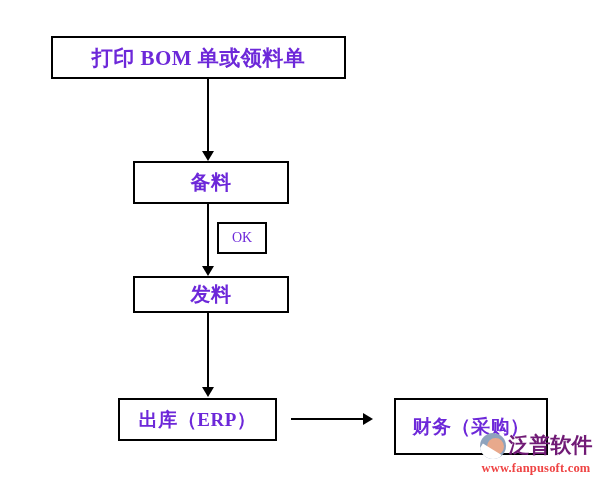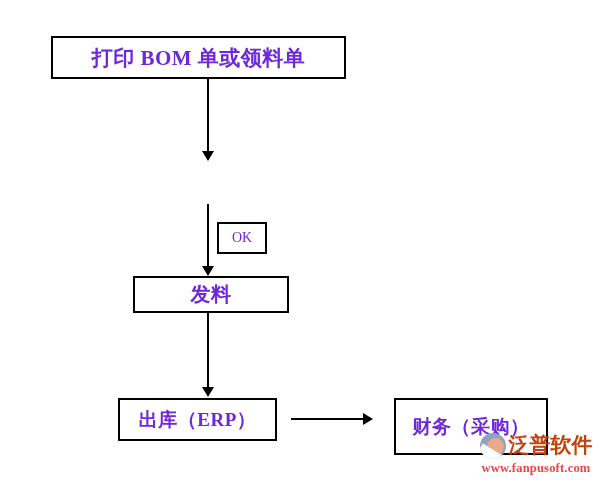--- a/index.html
+++ b/index.html
@@ -153,21 +153,21 @@
     bottom: -5px;
     width: 22px;
     height: 16px;
     background: #ffffff;
     transform: rotate(32deg);
   }
   #wm-brand {
     font-family: "DejaVu Sans", sans-serif;
     font-size: 21px;
     font-weight: bold;
-    color: #c2410c;
+    color: #701a75;
     letter-spacing: 0px;
     line-height: 1;
   }
   #wm-url {
     font-family: "Liberation Serif", serif;
     font-size: 12.5px;
     font-weight: bold;
     color: #ef4444;
     letter-spacing: 0.2px;
     margin-top: 2px;
@@ -176,20 +176,21 @@
 </head>
 <body>
 
 <div id="canvas">
 
   <div class="node" id="node-print">打印 BOM 单或领料单</div>
 
   <div class="conn-line v-line" id="edge1-line"></div>
   <div class="arrowhead-down" id="edge1-head"></div>
 
+  <div class="node" id="node-prepare">备料</div>
 
   <div class="conn-line v-line" id="edge2-line"></div>
   <div class="arrowhead-down" id="edge2-head"></div>
 
   <div class="node" id="node-issue">发料</div>
 
   <div class="node" id="node-ok">OK</div>
 
   <div class="conn-line v-line" id="edge3-line"></div>
   <div class="arrowhead-down" id="edge3-head"></div>

